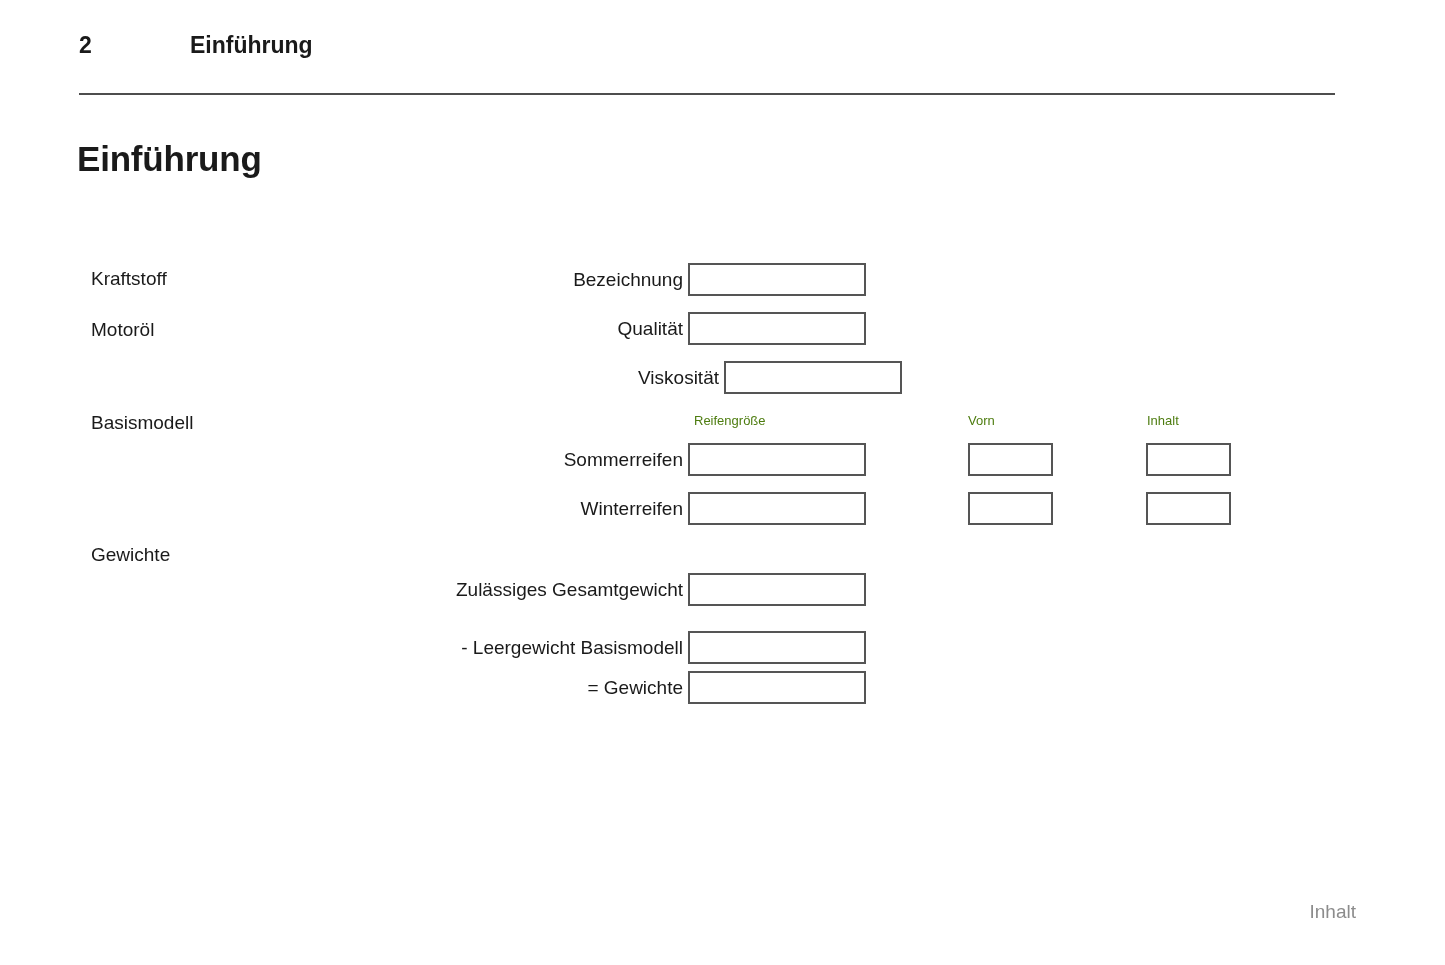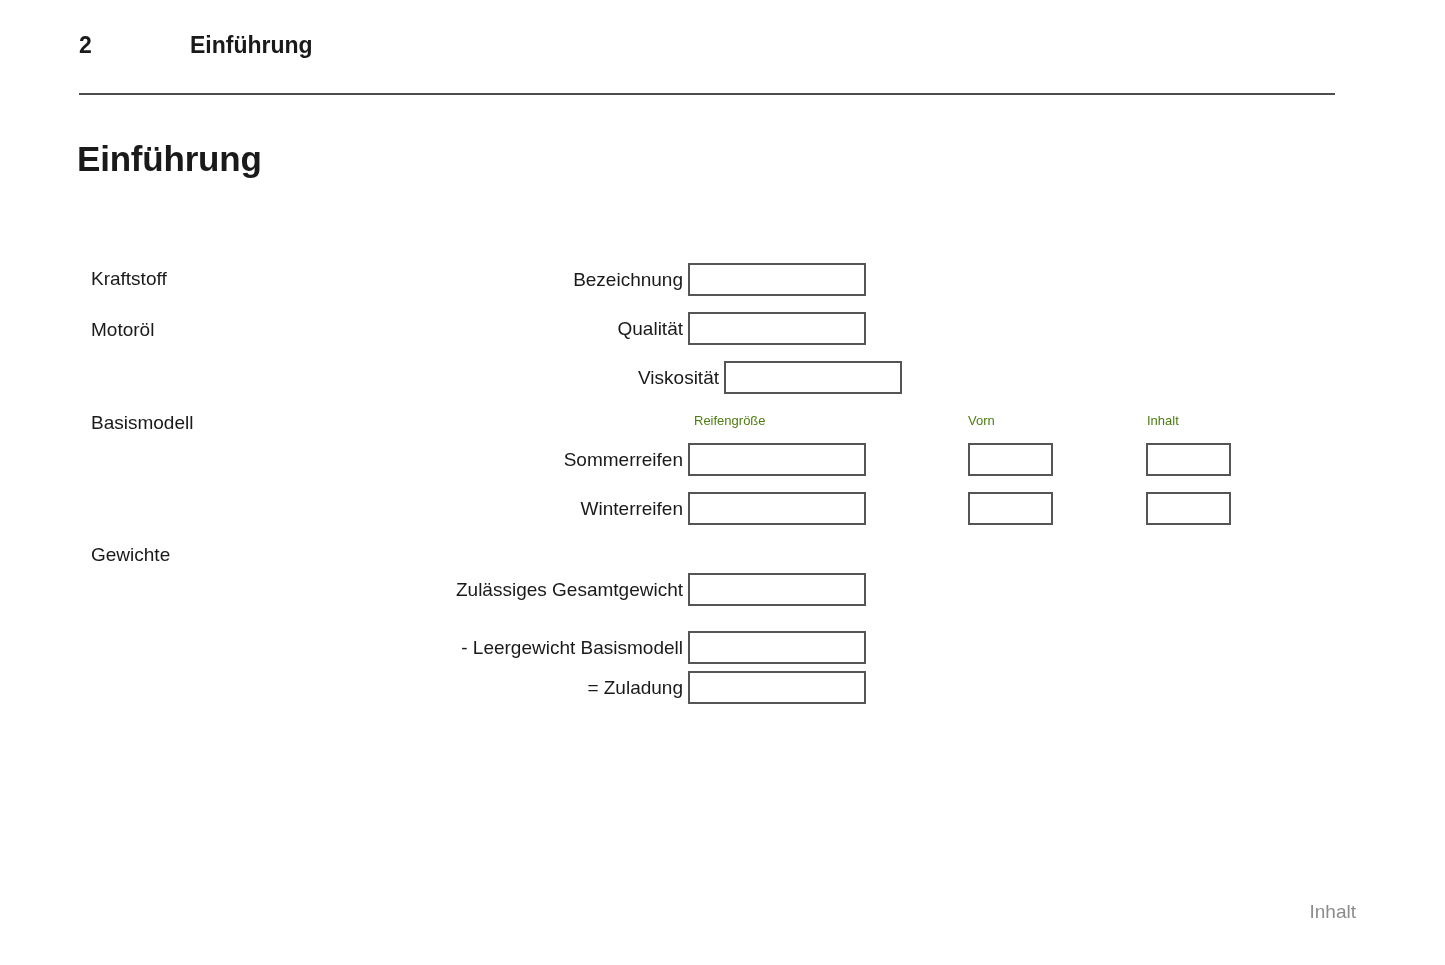--- a/index.html
+++ b/index.html
@@ -192,20 +192,20 @@
       </div>
       <div class="field-row" style="top: 557px;">
         <div class="field-label">Zulässiges Gesamtgewicht</div>
         <div class="field-box box-wide"></div>
       </div>
       <div class="field-row" style="top: 607px; margin-top: 8px;">
         <div class="field-label">- Leergewicht Basismodell</div>
         <div class="field-box box-wide"></div>
       </div>
       <div class="field-row" style="top: 655px;">
-        <div class="field-label">= Zuladung</div>
+        <div class="field-label">= Gewichte</div>
         <div class="field-box box-wide"></div>
       </div>
     </div>
 
   <a class="footer-link">Inhalt</a>
 
 </div>
 
 </body></html>

